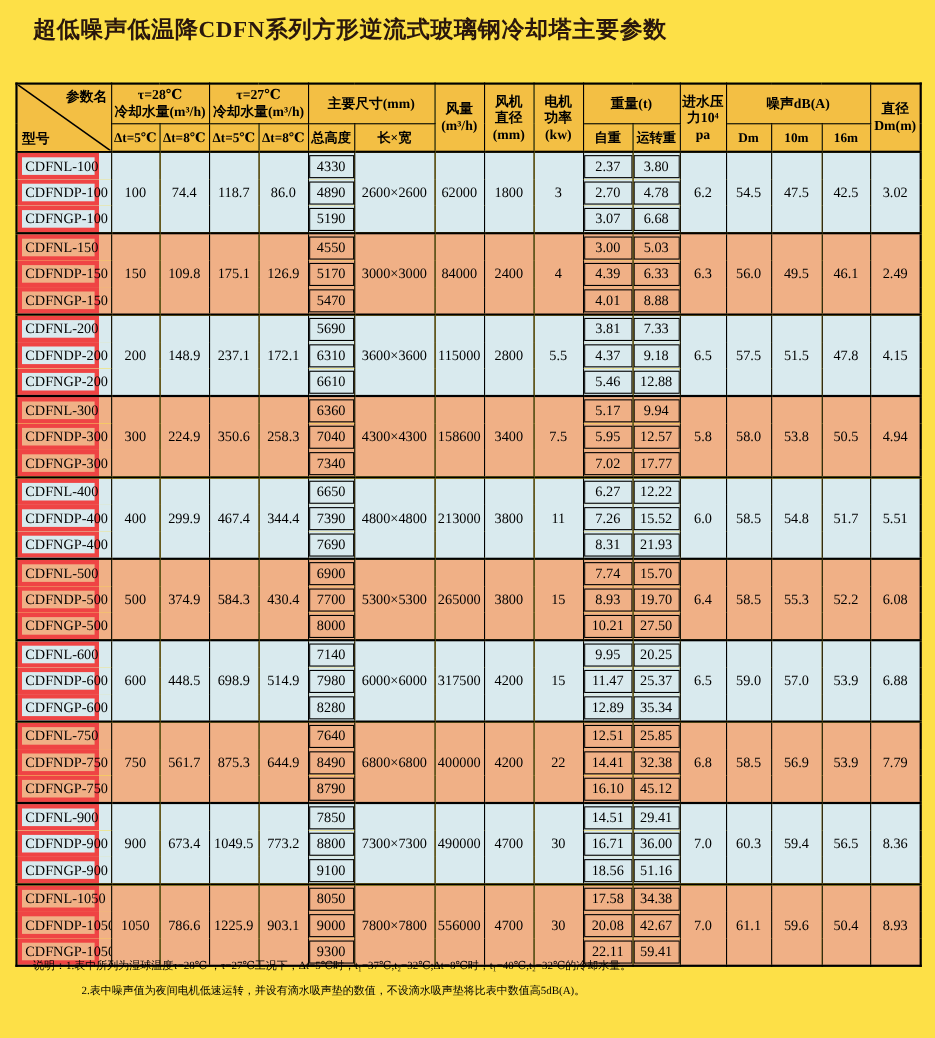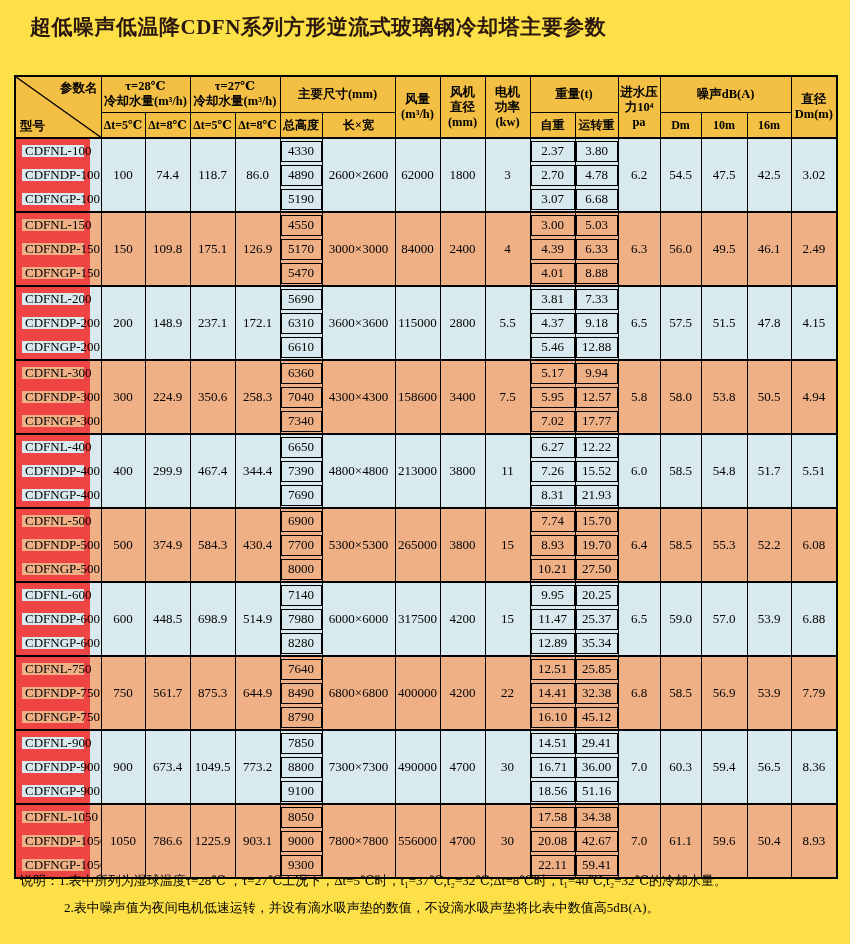--- a/index.html
+++ b/index.html
@@ -27,32 +27,32 @@
   .spec thead tr.h2 th { font-size:12px; }
   .spec thead { border-bottom:2px solid #000; }
   .spec tbody tr { height:24px; }
   .spec tbody td { font-size:13px; }
   tr.g-blue td   { background:var(--row-blue,#d9eaee); }
   tr.g-orange td { background:var(--row-orange,#f0b086); }
   tr.group-start td { border-top:2px solid #000; }
   td.model-cell, td.box-cell { border-top:none; border-bottom:none; }
   tr.group-start td.model-cell, tr.group-start td.box-cell { border-top:2px solid #000; }
   .model-box {
-    border:6px solid #ef4444; height:24px; margin:0 11px 0 0; box-sizing:border-box;
+    border:4px solid #ef4444; height:24px; margin:0 11px 0 0; box-sizing:border-box;
     display:flex; align-items:center; padding-left:3px; font-size:13px; white-space:nowrap;
   }
   .cell-box {
     border:1px solid #000; height:21px; margin:1px 0; box-sizing:border-box;
     display:flex; align-items:center; justify-content:center;
   }
   th.corner { position:relative; }
   th.corner svg { position:absolute; left:0; top:0; width:100%; height:100%; }
   th.corner .tr-label { position:absolute; top:4px; right:3px;margin-left:14px; }
   th.corner .bl-label { position:absolute; bottom:3px; left:4px; }
-  .notes { position:absolute; left:20px; top:872px; font-size:13px; line-height:1.35; }
+  .notes { position:absolute; left:30px; top:872px; font-size:10px; line-height:1.35; }
   .notes .line2 { padding-left:44px; margin-top:9px; }
 </style>
 </head>
 <body>
 
 <div class="page">
 
   <div class="title">超低噪声低温降CDFN系列方形逆流式玻璃钢冷却塔主要参数</div>
 
   <table class="spec">

